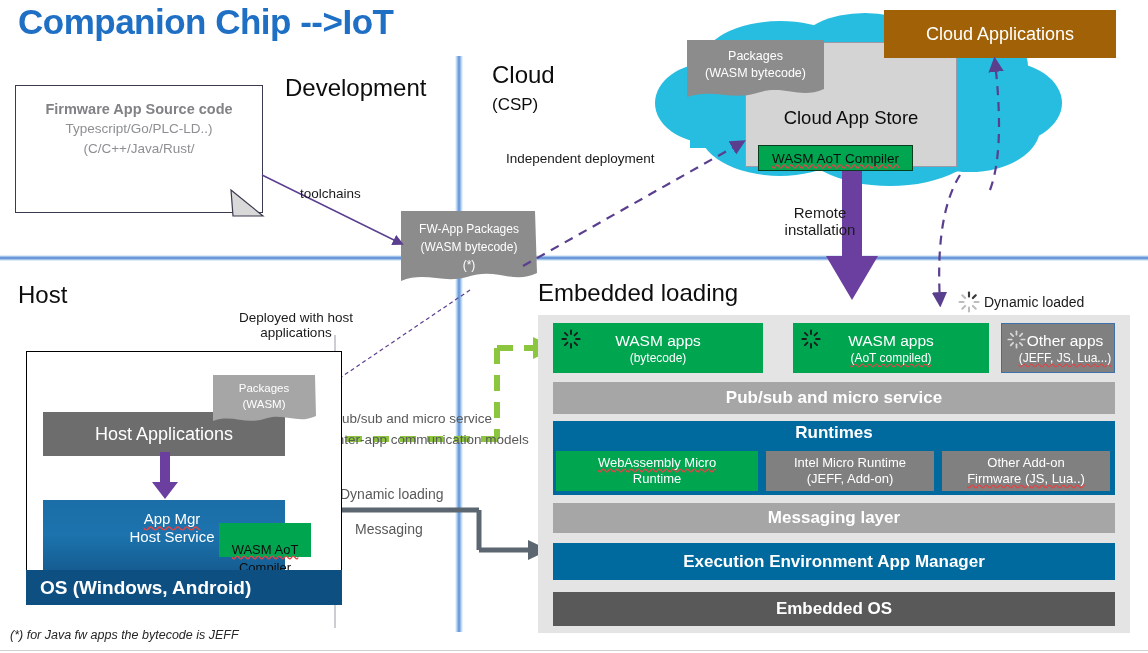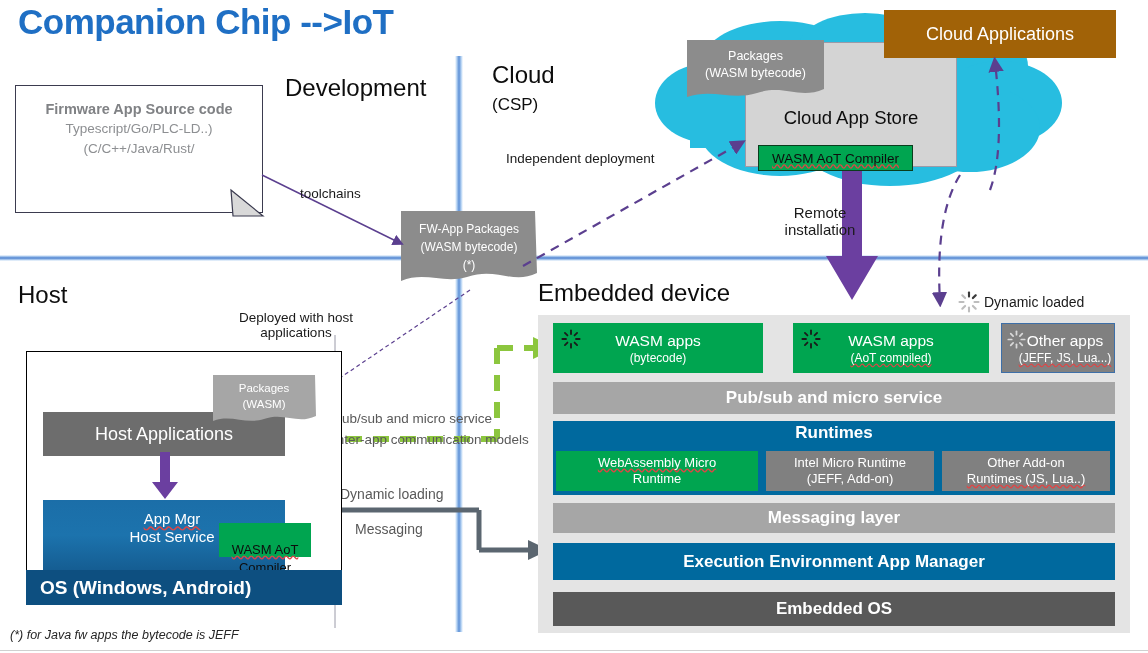--- a/index.html
+++ b/index.html
@@ -193,21 +193,21 @@
 
   <div class="abs" id="title">Companion Chip --&gt;IoT</div>
 
   <div class="abs" id="hdiv"></div>
   <div class="abs" id="vdiv"></div>
 
   <div class="abs zone-label" style="left:285px; top:74px;">Development</div>
   <div class="abs zone-label" style="left:492px; top:61px;">Cloud</div>
   <div class="abs zone-sub" style="left:492px; top:95px;">(CSP)</div>
   <div class="abs zone-label" style="left:18px; top:281px;">Host</div>
-  <div class="abs zone-label" style="left:538px; top:279px;">Embedded device</div>
+  <div class="abs zone-label" style="left:538px; top:279px;">Embedded loading</div>
 
   <div class="abs" id="srcbox">
     <div class="t1">Firmware App Source code</div>
     <div class="t2">
       <div>Typescript/Go/PLC-LD..)</div>
       <div>(C/C++/Java/Rust/</div>
     </div>
   </div>
   <svg class="abs" id="srcnotch" width="34" height="28">
     <polygon points="0,0 32,26 2,26" fill="#d9d9d9" stroke="#3b3b4f" stroke-width="1.2"></polygon>
@@ -437,21 +437,21 @@
     <div class="rtcard" id="rtA">
       <div><span class="squiggle">WebAssembly Micro</span></div>
       <div>Runtime</div>
     </div>
     <div class="rtcard" id="rtB">
       <div>Intel Micro Runtime</div>
       <div>(JEFF, Add-on)</div>
     </div>
     <div class="rtcard" id="rtC">
       <div>Other Add-on</div>
-      <div><span class="squiggle">Runtimes (JS, Lua..)</span></div>
+      <div><span class="squiggle">Firmware (JS, Lua..)</span></div>
     </div>
   </div>
 
   <div class="abs row bar grayrow" id="msgrow">
     <span>Messaging layer</span>
   </div>
 
   <div class="abs row bar bluerow" id="eerow">
     <span>Execution Environment App Manager</span>
   </div>

